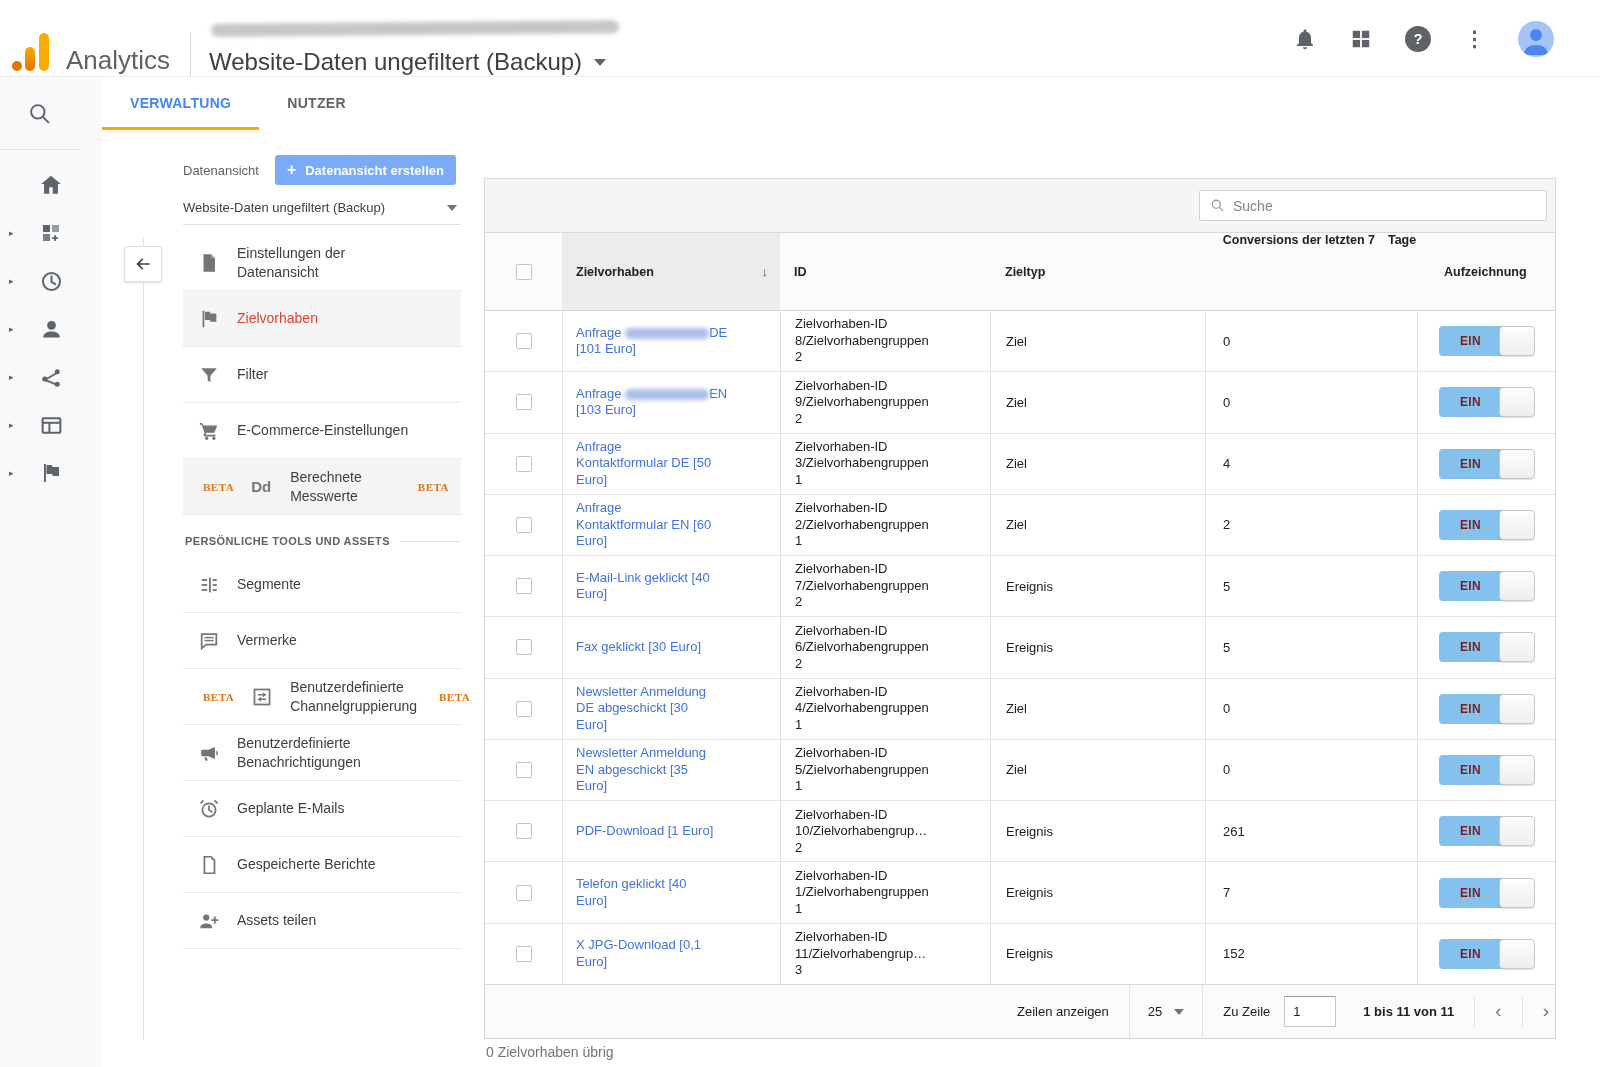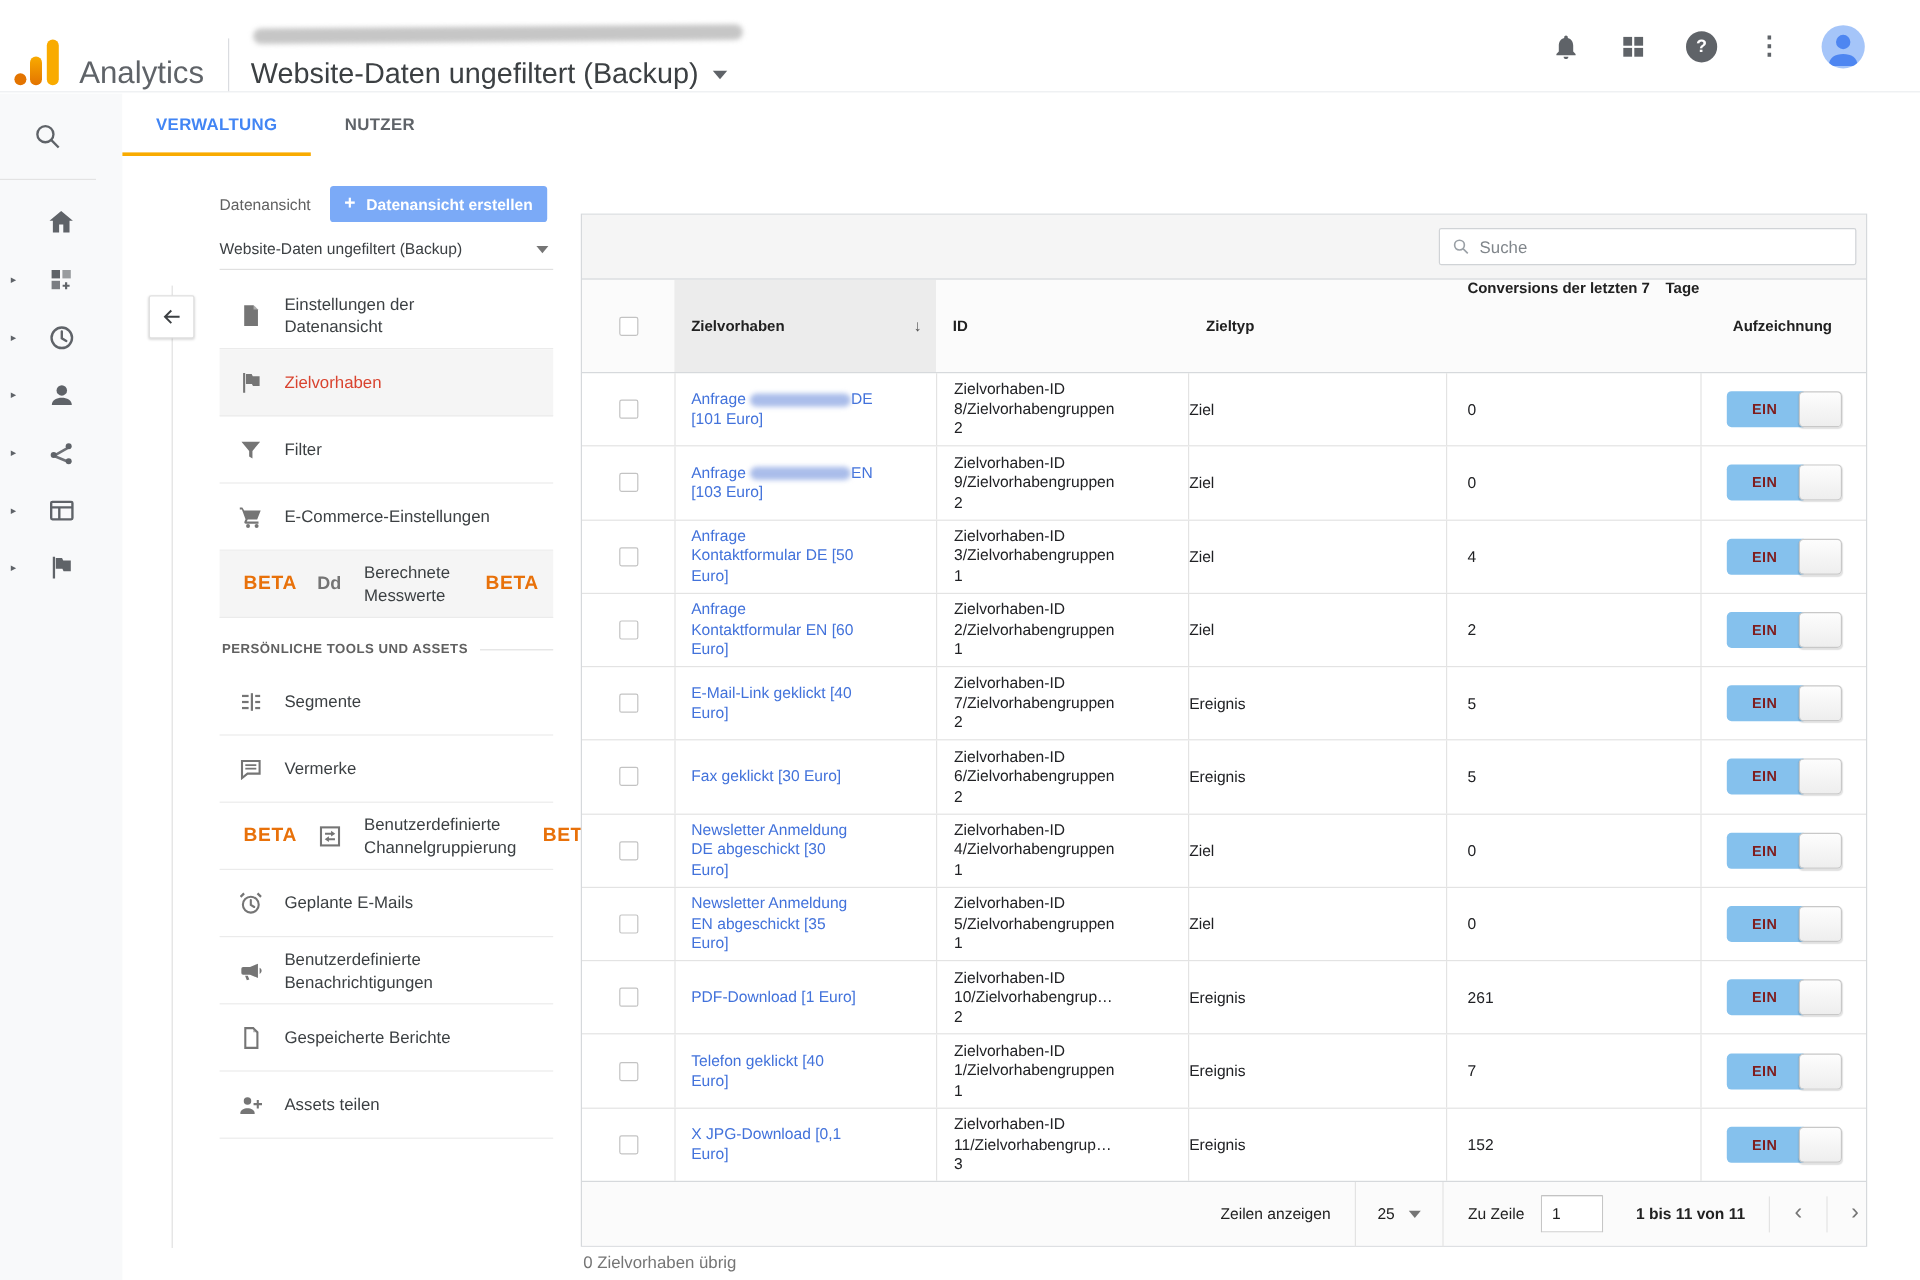--- a/index.html
+++ b/index.html
@@ -51,21 +51,21 @@
   .selector{margin-top:15px;display:flex;align-items:center;justify-content:space-between;padding:0 4px 9px 0;border-bottom:1px solid #e0e0e0;cursor:pointer;}
   .selector-label{font-size:13px;color:#3c4043;}
   .caret-sm{width:0;height:0;border-left:5px solid transparent;border-right:5px solid transparent;border-top:6px solid #757575;}
   .menu{margin-top:10px;}
   .menu-item{display:flex;align-items:center;gap:17px;min-height:56px;padding:8px 12px 8px 15px;border-bottom:1px solid #ebebeb;cursor:pointer;}
   .menu-item .mi-icon{flex:none;width:22px;height:22px;color:var(--c-icon);}
   .menu-item .mi-label{font-size:14px;color:#3c4043;line-height:19px;max-width:182px;}
   .menu-item.active{background:#f5f5f5;}
   .menu-item.active .mi-label{color:var(--c-red);}
   .menu-item.highlight{background:#f5f5f5;}
-  .badge{color:var(--c-beta);font-size:16px;font-weight:bold;letter-spacing:.5px;margin-left:5px;}
+  .badge{color:var(--c-beta);font-size:11px;font-weight:bold;letter-spacing:.5px;margin-left:5px;font-family:Liberation Serif, serif;}
   .dd-glyph{font-size:15px;font-weight:bold;color:var(--c-icon);line-height:22px;}
   .section-label{display:flex;align-items:center;gap:10px;margin:20px 0 4px 2px;font-size:11px;font-weight:bold;color:#616161;letter-spacing:.4px;white-space:nowrap;}
   .section-label::after{content:"";flex:1;height:1px;background:#e0e0e0;}
 
   
   .col-divider{position:absolute;left:143px;top:238px;width:1px;height:802px;background:#e0e0e0;}
   .back-btn{position:absolute;left:124px;top:246px;width:38px;height:36px;background:#fff;border:1px solid #e0e0e0;border-radius:2px;box-shadow:0 1px 2px rgba(0,0,0,.14);display:flex;align-items:center;justify-content:center;cursor:pointer;color:#3c4043;z-index:2;}
 
   
   .card{position:absolute;left:484px;top:178px;width:1072px;height:861px;border:1px solid #d6d9dc;background:#fff;display:flex;flex-direction:column;}
@@ -86,21 +86,21 @@
   .sort-glyph{font-size:13px;color:#555;}
 
   .tbody{flex:1;display:flex;flex-direction:column;}
   .trow{flex:1;display:flex;border-bottom:1px solid #e3e3e3;font-size:13px;color:#202124;}
   .trow:last-child{border-bottom:none;}
   .td{display:flex;align-items:center;}
   .td + .td{border-left:1px solid #e3e3e3;}
   .td-cb{width:77px;justify-content:center;}
   .td-goal{width:218px;padding-left:13px;}
   .td-id{width:210px;padding-left:14px;line-height:16.5px;}
-  .td-type{width:215px;text-align:right;}
+  .td-type{width:215px;padding-left:15px;text-align:right;}
   .td-conv{width:212px;padding-left:17px;}
   .td-rec{flex:1;justify-content:center;}
   .goal-link{color:var(--c-link);line-height:16.5px;cursor:pointer;white-space:nowrap;}
   .redacted{display:inline-block;width:84px;height:11px;border-radius:6px;background:#aabdea;filter:blur(2px);vertical-align:middle;}
   .checkbox{width:16px;height:16px;border:1px solid #c3c3c3;border-radius:2px;background:#fff;cursor:pointer;}
 
   .toggle{position:relative;width:96px;height:30px;cursor:pointer;}
   .toggle-on{position:absolute;left:0;top:0;width:64px;height:30px;background:var(--c-toggle);border-radius:4px 0 0 4px;color:#7f1d1d;font-size:12px;font-weight:bold;display:flex;align-items:center;justify-content:center;letter-spacing:.3px;}
   .toggle-knob{position:absolute;right:0;top:0;width:36px;height:30px;background:linear-gradient(#fdfdfd,#eeeeee);border:1px solid #c8c8c8;border-radius:4px;box-shadow:0 1px 1px rgba(0,0,0,.12);}
 
@@ -322,36 +322,36 @@
           <svg width="22" height="22" viewBox="0 0 24 24">
             <rect x="3.8" y="3.8" width="16.4" height="16.4" fill="none" stroke="currentColor" stroke-width="1.9"></rect>
             <path fill="currentColor" d="M7.5 8.6h5.5V6.8l3.8 2.7-3.8 2.7v-1.8H7.5zM16.5 15.4H11v1.8l-3.8-2.7L11 11.8v1.8h5.5z"></path>
           </svg>
         </span>
         <span class="mi-label" style="max-width: none;">Benutzerdefinierte Channelgruppierung</span>
         <span class="badge">BETA</span>
       </div>
       <div class="menu-item">
         <span class="mi-icon">
+          <svg width="22" height="22" viewBox="0 0 24 24" fill="currentColor">
+            <path d="M18.5 5.5v13l-7.2-3H5a1.6 1.6 0 0 1-1.6-1.6v-3.8A1.6 1.6 0 0 1 5 8.5h6.3zM6.8 16.5l1.6 4.2 2.3-.8-1.4-3.4z"></path>
+            <path d="M20 9.2c1.1.5 1.8 1.5 1.8 2.8s-.7 2.3-1.8 2.8z"></path>
+          </svg>
+        </span>
+        <span class="mi-label">Benutzerdefinierte Benachrichtigungen</span>
+      </div>
+      <div class="menu-item">
+        <span class="mi-icon">
           <svg width="22" height="22" viewBox="0 0 24 24">
             <circle cx="12" cy="13" r="7.2" fill="none" stroke="currentColor" stroke-width="1.9"></circle>
             <path d="M12 8.8v4.4l3.1 1.9" fill="none" stroke="currentColor" stroke-width="1.9" stroke-linecap="round"></path>
             <path fill="currentColor" d="M5.2 2 2 5.2l1.4 1.4 3.2-3.2zM18.8 2 22 5.2l-1.4 1.4-3.2-3.2z"></path>
           </svg>
         </span>
         <span class="mi-label">Geplante E-Mails</span>
-      </div>
-      <div class="menu-item">
-        <span class="mi-icon">
-          <svg width="22" height="22" viewBox="0 0 24 24" fill="currentColor">
-            <path d="M18.5 5.5v13l-7.2-3H5a1.6 1.6 0 0 1-1.6-1.6v-3.8A1.6 1.6 0 0 1 5 8.5h6.3zM6.8 16.5l1.6 4.2 2.3-.8-1.4-3.4z"></path>
-            <path d="M20 9.2c1.1.5 1.8 1.5 1.8 2.8s-.7 2.3-1.8 2.8z"></path>
-          </svg>
-        </span>
-        <span class="mi-label">Benutzerdefinierte Benachrichtigungen</span>
       </div>
       <div class="menu-item">
         <span class="mi-icon">
           <svg width="22" height="22" viewBox="0 0 24 24">
             <path fill="none" stroke="currentColor" stroke-width="1.9" d="M7 3h7.2L18 6.8V21H7z"></path>
             <path fill="currentColor" opacity=".55" d="M14.2 3 18 6.8h-3.8z"></path>
           </svg>
         </span>
         <span class="mi-label">Gespeicherte Berichte</span>
       </div>

